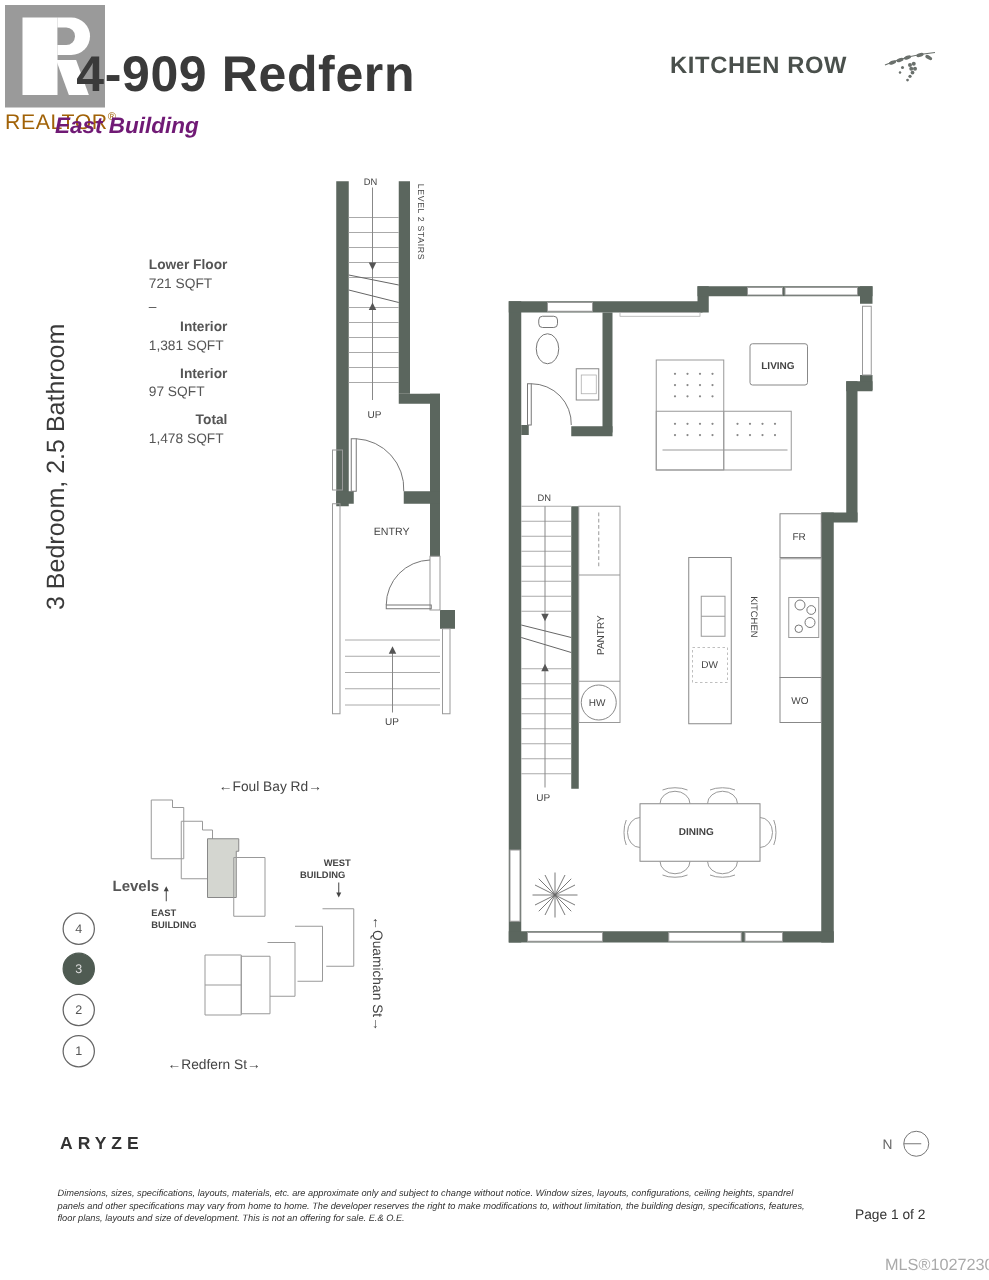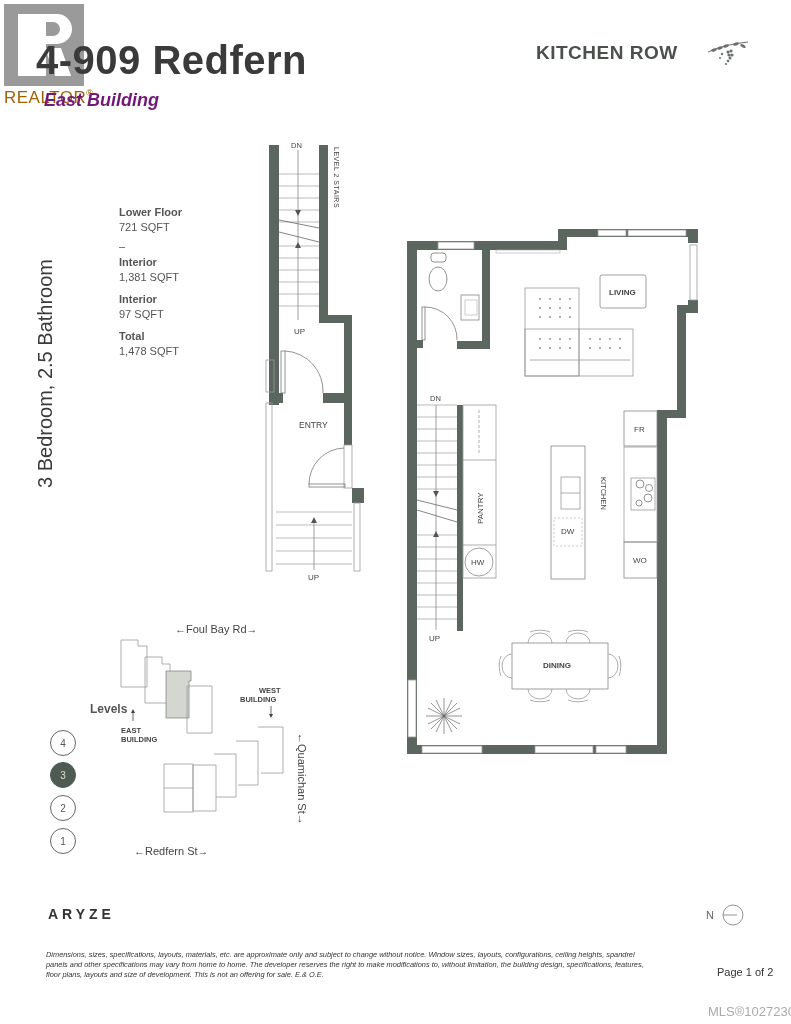--- a/index.html
+++ b/index.html
@@ -9,43 +9,43 @@
 
   
   .realtor-logo { left: 4px; top: 4px; width: 80px; height: 82px; background: #9a9a9a; }
   .realtor-logo .r-inner { position:absolute; left:14px; top:10px; width:28px; height:62px; background:#fff; }
   .realtor-logo .r-bowl { position:absolute; left:42px; top:10px; width:26px; height:30px; background:#fff; border-radius: 0 16px 16px 0; }
   .realtor-logo .r-bowl-in { position:absolute; left:42px; top:18px; width:14px; height:14px; background:#9a9a9a; border-radius: 0 8px 8px 0; }
   .realtor-logo .r-leg { position:absolute; left:46px; top:44px; width:16px; height:28px; background:#fff; transform: skewX(20deg); }
   .realtor-text { left: 4px; top: 88px; font-size: 17px; color: #a16207; letter-spacing: 0.5px; }
   .realtor-text sup { font-size: 9px; }
 
-  .title { left: 36px; top: 38px; font-size: 40px; font-weight: bold; color: #3a3a3a; letter-spacing: 0.5px; }
+  .title { left: 61px; top: 38px; font-size: 40px; font-weight: bold; color: #3a3a3a; letter-spacing: 0.5px; }
   .subtitle { left: 44px; top: 90px; font-size: 18px; font-weight: bold; color: #701a75; font-style: italic; }
 
   .brand { left: 536px; top: 42px; font-size: 19px; font-weight: bold; color: #4a504c; letter-spacing: 0.5px; }
   .brand-icon { left: 706px; top: 38px; }
 
   .unit-type { left: 34px; top: 488px; transform-origin: 0 0; transform: rotate(-90deg); font-size: 20px; color: #3a3a3a; white-space: nowrap; }
 
   .stats { left: 119px; top: 205px; font-size: 11px; line-height: 15px; }
-  .stats .lbl { font-weight: bold; color: #555; }
+  .stats .lbl { font-weight: bold; color: #555; text-align: right; }
   .stats .val { color: #555; margin-bottom: 7px; }
   .stats .dash { color: #555; margin-bottom: 4px; line-height: 9px; }
 
   .plan { left: 0; top: 0; }
 
   .levels-title { left: 44px; top: 702px; font-size: 12px; font-weight: bold; color: #555; margin-left: 46px; }
   .level-btn { position: absolute; width: 26px; height: 26px; border-radius: 50%; border: 1px solid #666; font-size: 10px; display: flex; align-items: center; justify-content: center; color: #555; background: #fff; cursor: pointer; }
   .level-btn.active { background: #4f5b52; color: #ddd; border-color: #4f5b52; }
 
   .aryze { left: 48px; top: 906px; font-size: 14px; font-weight: bold; letter-spacing: 4px; color: #333; text-align: right; }
   .compass { left: 706px; top: 903px; }
   .disclaimer { left: 46px; top: 950px; width: 610px; font-size: 7.4px; line-height: 10px; color: #333; font-style: italic; }
-  .page-num { left: 684px; top: 966px; font-size: 11px; color: #333; margin-left: 33px; }
+  .page-num { left: 684px; top: 966px; font-size: 11px; color: #333; }
   .mls { left: 708px; top: 1004px; font-size: 13px; color: #aaa; }
 </style>
 </head>
 <body>
 
 <div class="abs realtor-logo">
   <div class="r-inner"></div>
     <div class="r-bowl"></div>
     <div class="r-bowl-in"></div>
     <div class="r-leg"></div>

